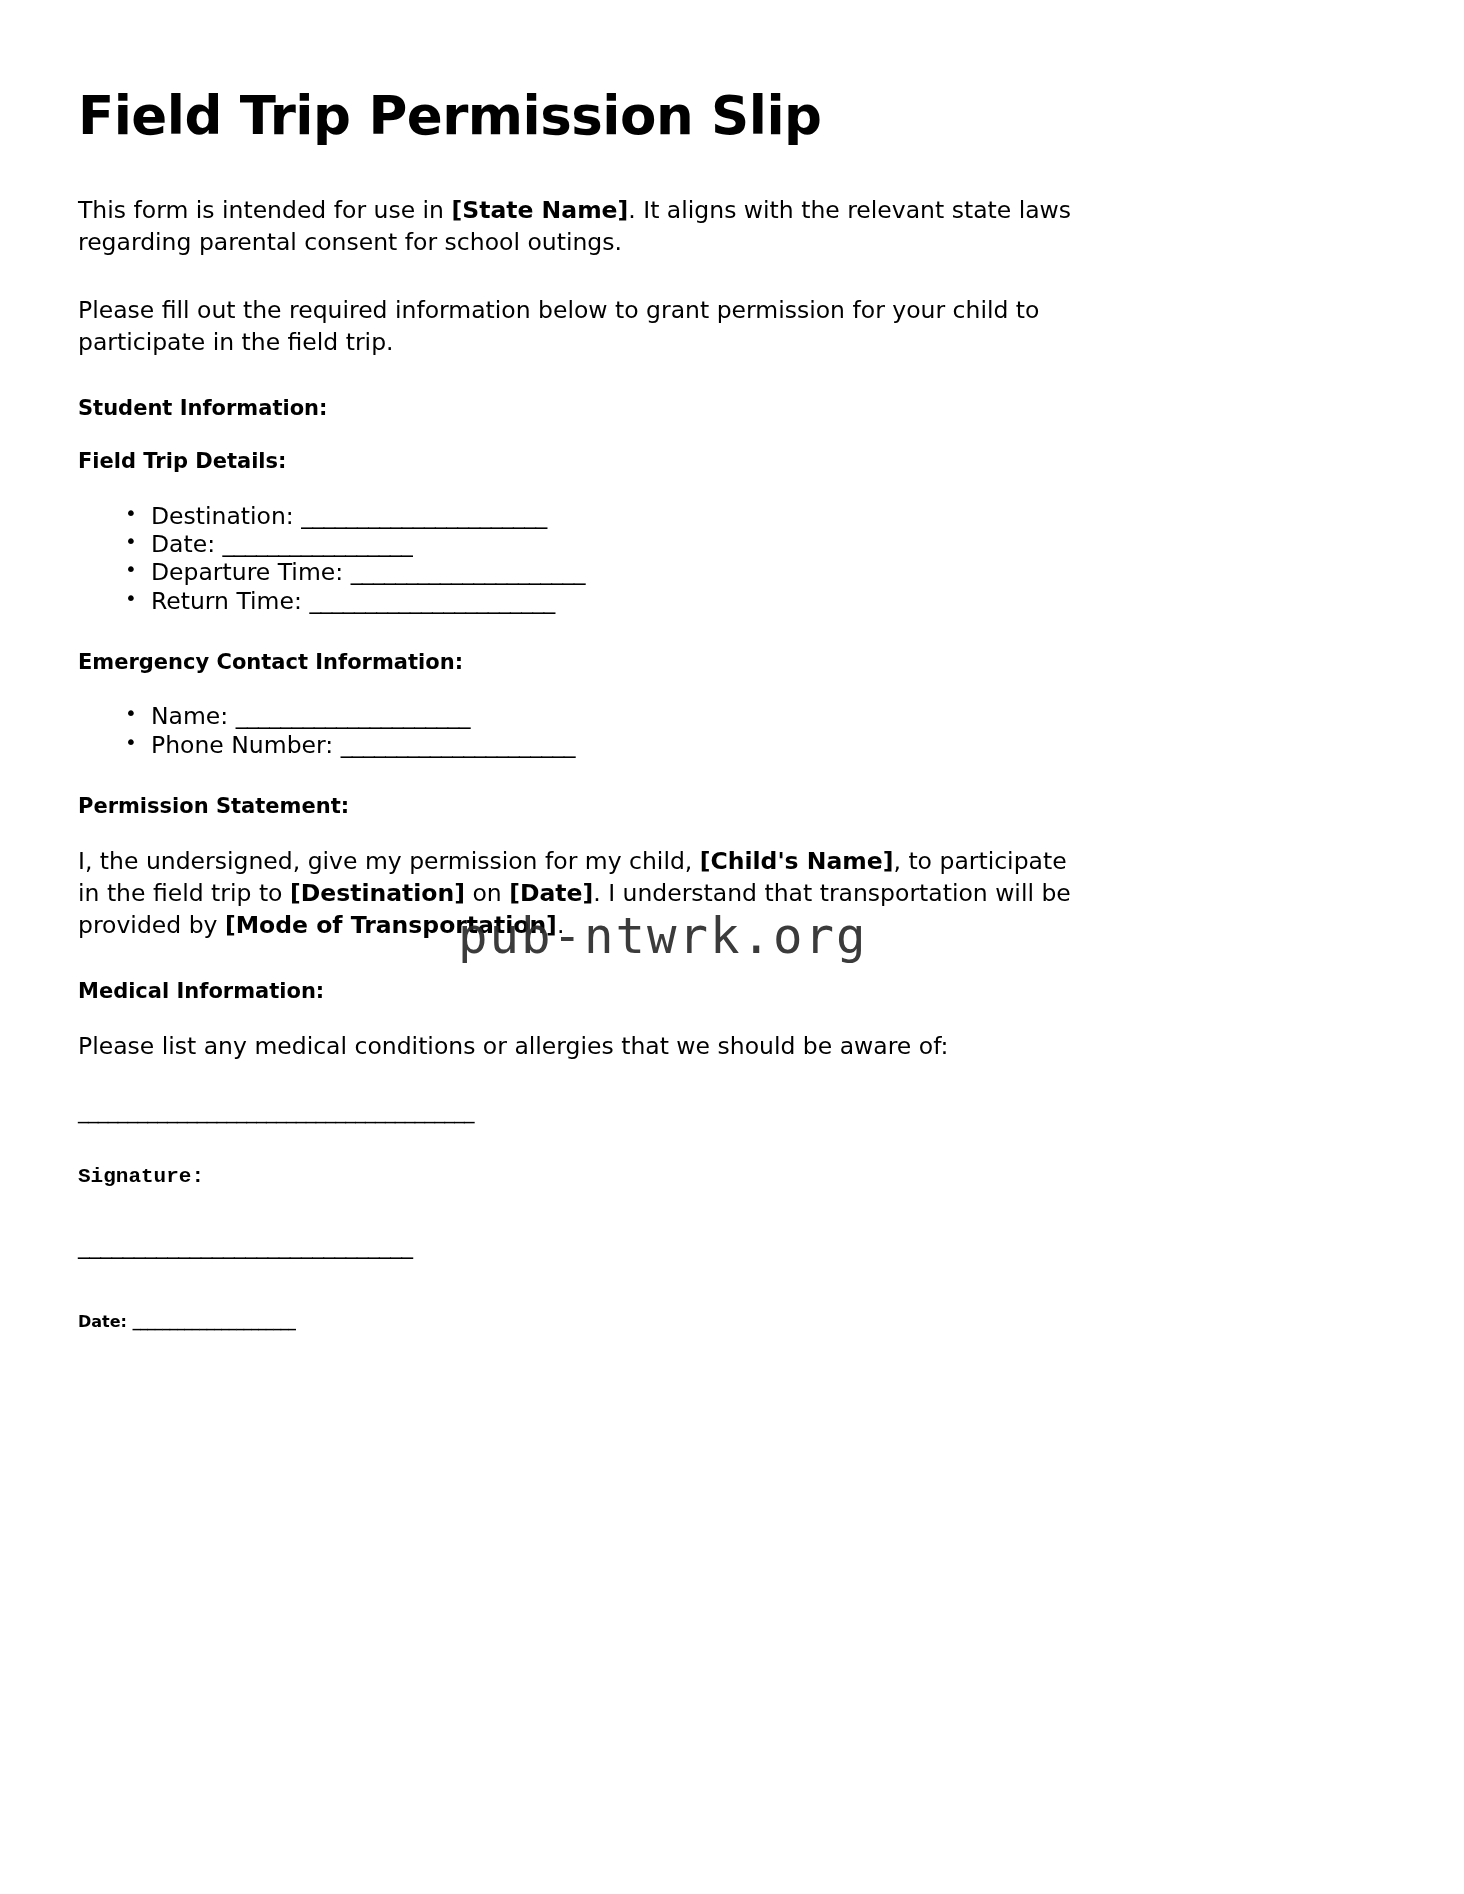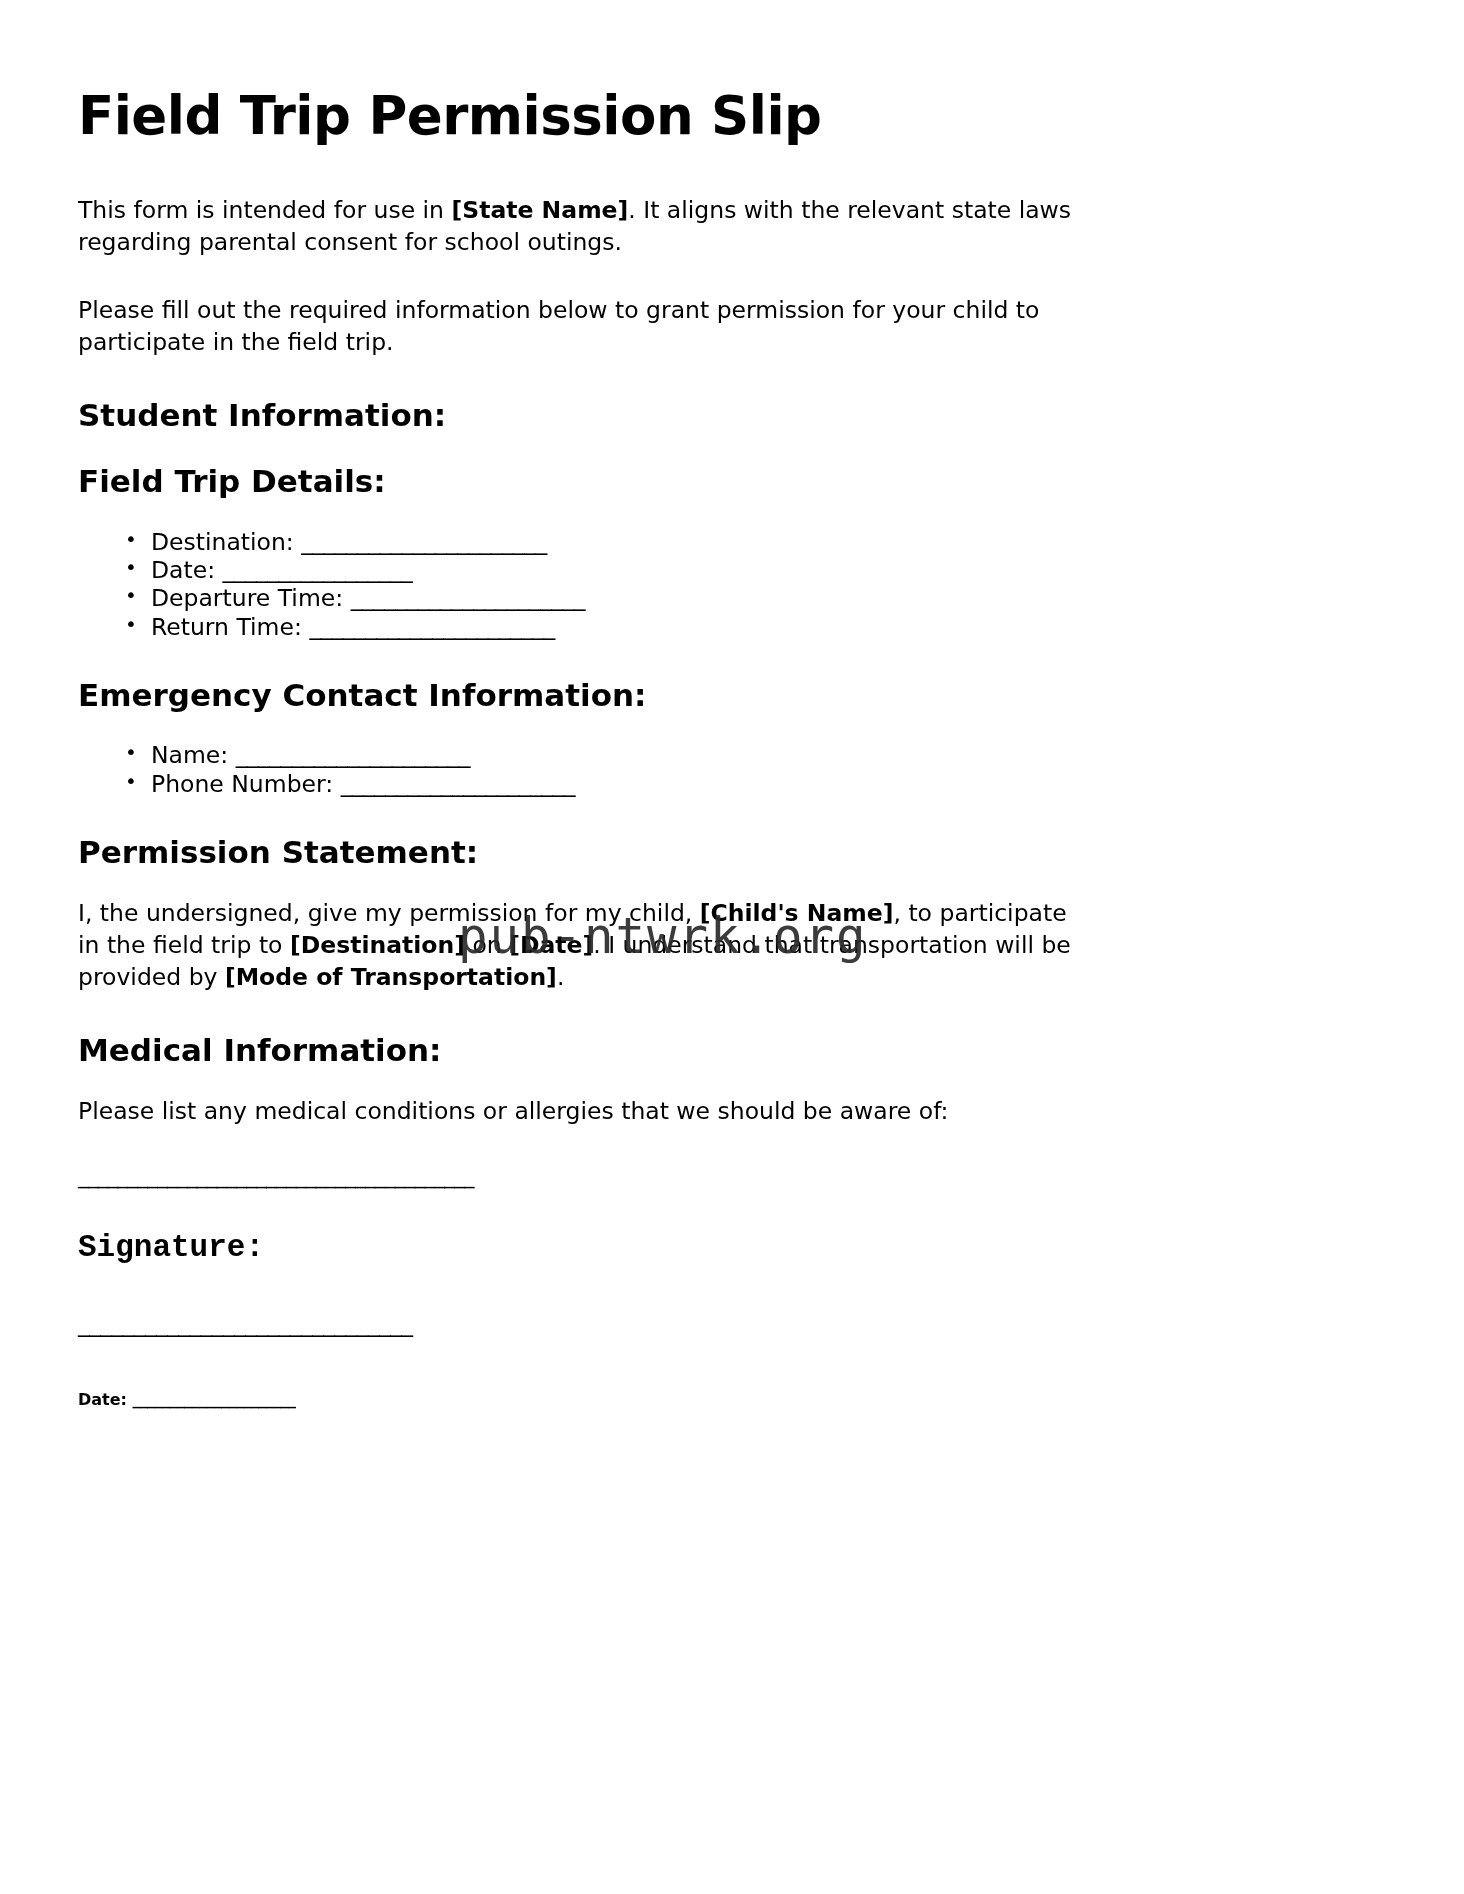--- a/index.html
+++ b/index.html
@@ -30,21 +30,21 @@
     margin: 0 0 50px 0;
   }
   p.para {
     font-size: 23.5px;
     line-height: 1.36;
     margin: 0 0 36px 0;
     font-weight: normal;
   }
   p.para:last-child { margin-bottom: 0; }
   .section-heading {
-    font-size: 31px;
+    font-size: 21px;
     font-weight: bold;
     line-height: 1.3;
     margin: 0 0 26px 0;
   }
   ul.field-list {
     list-style: none;
     margin: 0 0 34px 0;
     padding: 0 0 0 43px;
   }
   ul.field-list li {

